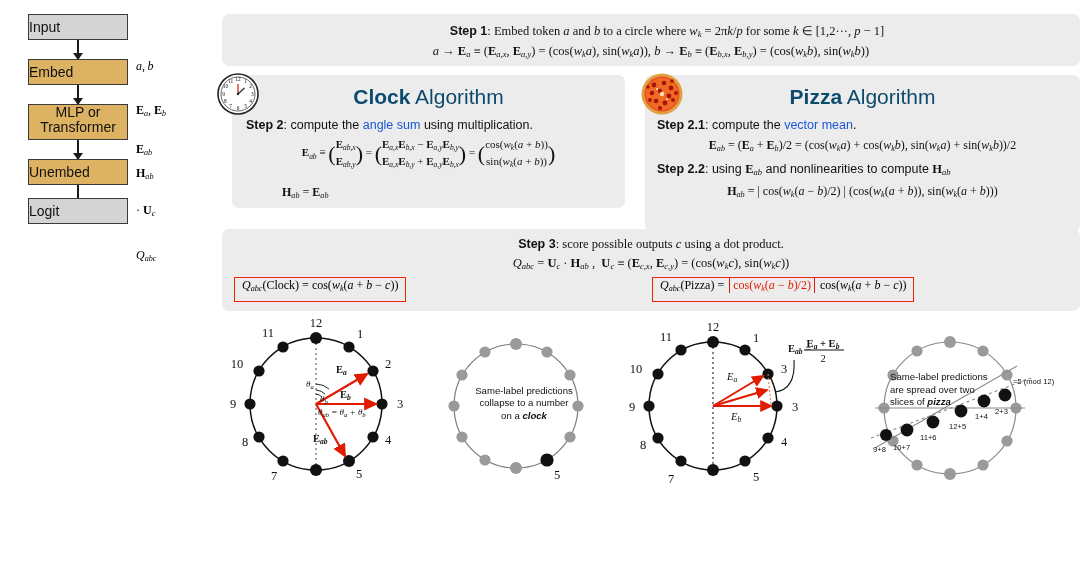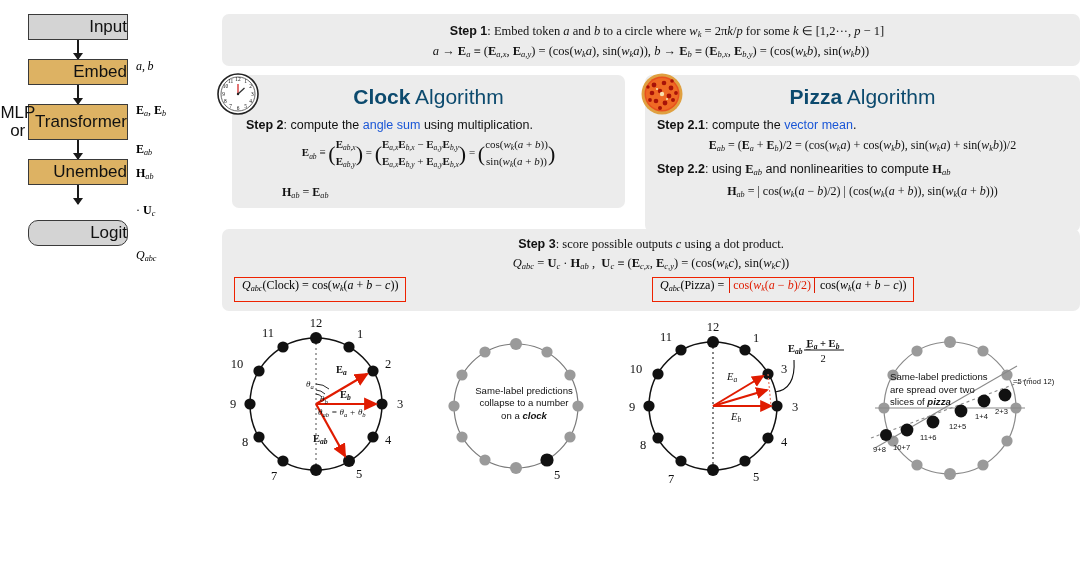--- a/index.html
+++ b/index.html
@@ -8,22 +8,22 @@
     font-family:"Liberation Sans", sans-serif;
     position:relative;overflow:hidden;
   }
   .fig{position:absolute;left:0;top:0;width:1085px;height:568px;}
 
   
   .flow{position:absolute;left:0;top:0;width:212px;height:250px;}
   .fbox{
     position:absolute;left:28px;width:100px;height:26px;
     border:1.4px solid #3a3a3a;box-sizing:border-box;
-    display:flex;align-items:center;justify-content:flex-end;
-    font-size:17px;color:#111;line-height:1.05;text-align:center;
+    display:flex;align-items:center;justify-content:flex-start;
+    font-size:14px;color:#111;line-height:1.05;text-align:center;
   }
   .fbox.tall{height:36px;}
   .fbox.grey{background:#d4d4d4;}
   .fbox.gold{background:#ddb263;}
   .fannot{
     position:absolute;left:136px;font-family:"Liberation Serif",serif;
     font-size:12px;color:#000;white-space:nowrap;margin-top:41px;
   }
   .arrow{position:absolute;left:77px;width:2px;background:#1a1a1a;}
   .arrow:after{
@@ -95,35 +95,35 @@
     </div>
     <div class="fannot mth" style="top:18px;"><i>a</i>, <i>b</i></div>
     <div class="arrow" style="top:40px;height:19px;"></div>
 
     <div class="fbox gold" style="top:59px;">
       <span>Embed</span>
     </div>
     <div class="fannot mth" style="top:62px;"><b>E</b><sub><i>a</i></sub>, <b>E</b><sub><i>b</i></sub></div>
     <div class="arrow" style="top:85px;height:19px;"></div>
 
-    <div class="fbox gold tall" style="top:104px;flex-direction:row;">
+    <div class="fbox gold tall" style="top:104px;flex-direction:column;">
       <span>MLP or</span>
       <span>Transformer</span>
     </div>
     <div class="fannot mth" style="top:101px;"><b>E</b><sub><i>ab</i></sub></div>
     <div class="fannot mth" style="top:125px;"><b>H</b><sub><i>ab</i></sub></div>
     <div class="arrow" style="top:140px;height:19px;"></div>
 
     <div class="fbox gold" style="top:159px;">
       <span>Unembed</span>
     </div>
     <div class="fannot mth" style="top:162px;">· <b>U</b><sub><i>c</i></sub></div>
     <div class="arrow" style="top:185px;height:19px;"></div>
 
-    <div class="fbox grey" style="top:220px;border-radius:10px;">
+    <div class="fbox grey" style="top:198px;">
       <span>Logit</span>
     </div>
     <div class="fannot mth" style="top:207px;"><i>Q</i><sub><i>abc</i></sub></div>
   </div>
 
   <div class="panel" style="left:222px;top:14px;width:858px;height:52px;">
     <div class="steptxt" style="left:0;top:9px;width:858px;text-align:center;font-size:12.5px;white-space:normal;padding-left:16px;">
       <b>Step 1</b><span class="mth">: Embed token <i>a</i> and <i>b</i> to a circle where <i>w<sub>k</sub></i> = 2π<i>k</i>/<i>p</i> for some <i>k</i> ∈ [1,2···, <i>p</i> − 1]</span>
     </div>
     <div class="steptxt mth" style="left:0;top:30px;width:858px;text-align:center;font-size:12.5px;">

